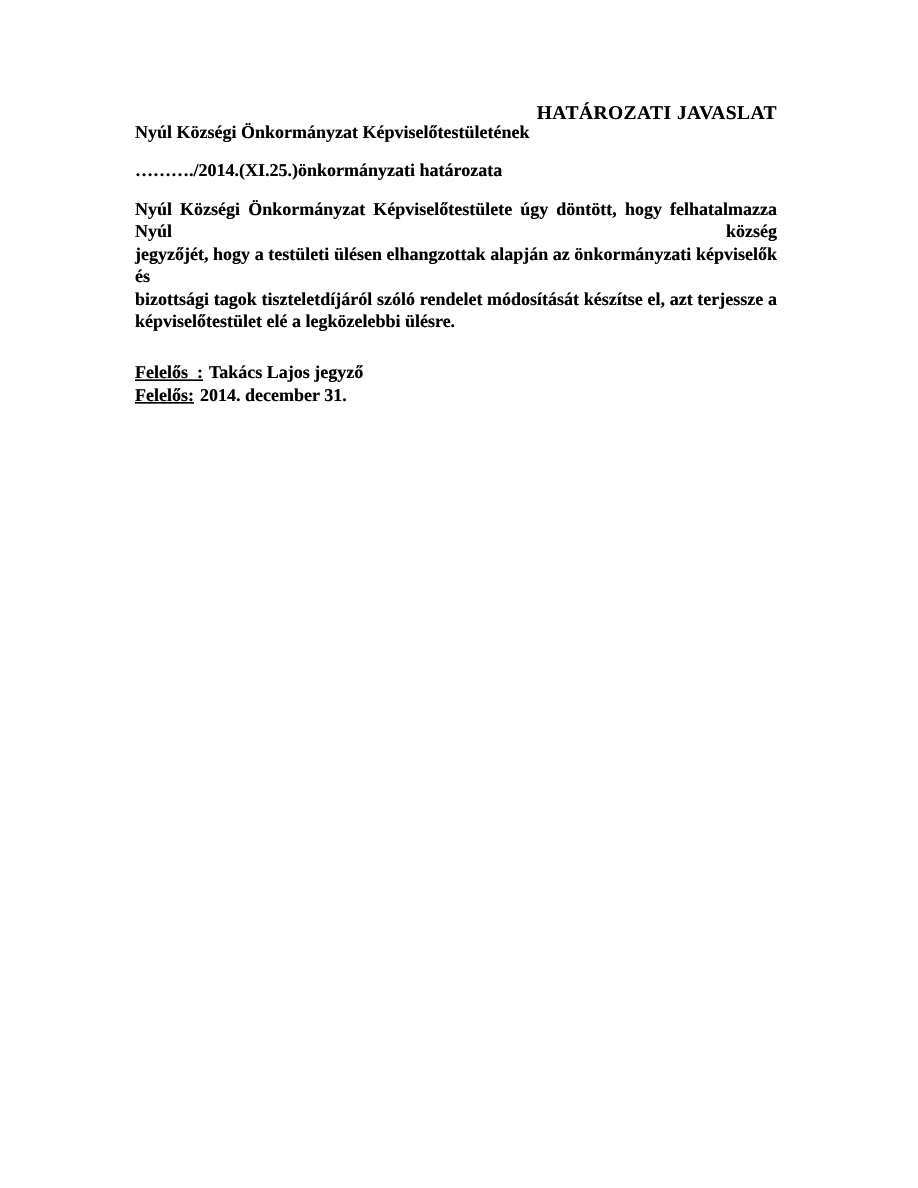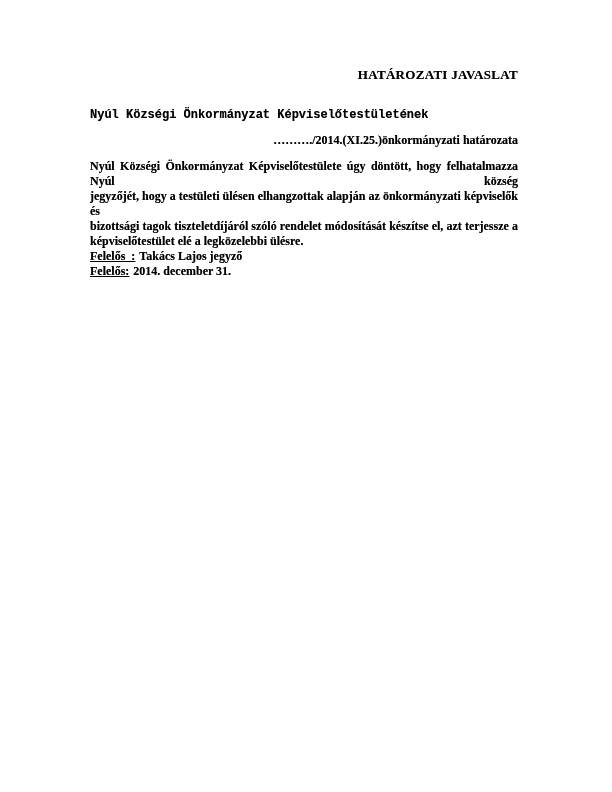--- a/index.html
+++ b/index.html
@@ -27,26 +27,23 @@
     font-size: 12px;
     line-height: 15px;
   }
   .doc-title {
     text-align: right;
     font-size: 13px;
     line-height: 13px;
     letter-spacing: 0.3px;
   }
   .issuer-line {
-    margin-top: 27px;
-    font-family: Liberation Mono, monospace;
   }
   .resolution-number-line {
     margin-top: 10px;
-    text-align: right;
   }
   .subject-block {
     margin-top: 22px;
   }
   .subject-line2 {
     padding-left: 33px;
   }
   .subject-label {
     text-decoration: underline;
   }
@@ -54,20 +51,21 @@
     margin-left: 4px;
   }
   .body-paragraph {
     margin-top: 11px;
   }
   .jline {
     text-align: justify;
     text-align-last: justify;
   }
   .footer-block {
+    margin-top: 19px;
   }
   .ulabel {
     text-decoration: underline;
     white-space: pre;
   }
   .lvalue {
     margin-left: 4px;
     white-space: pre;
   }
 </style>

